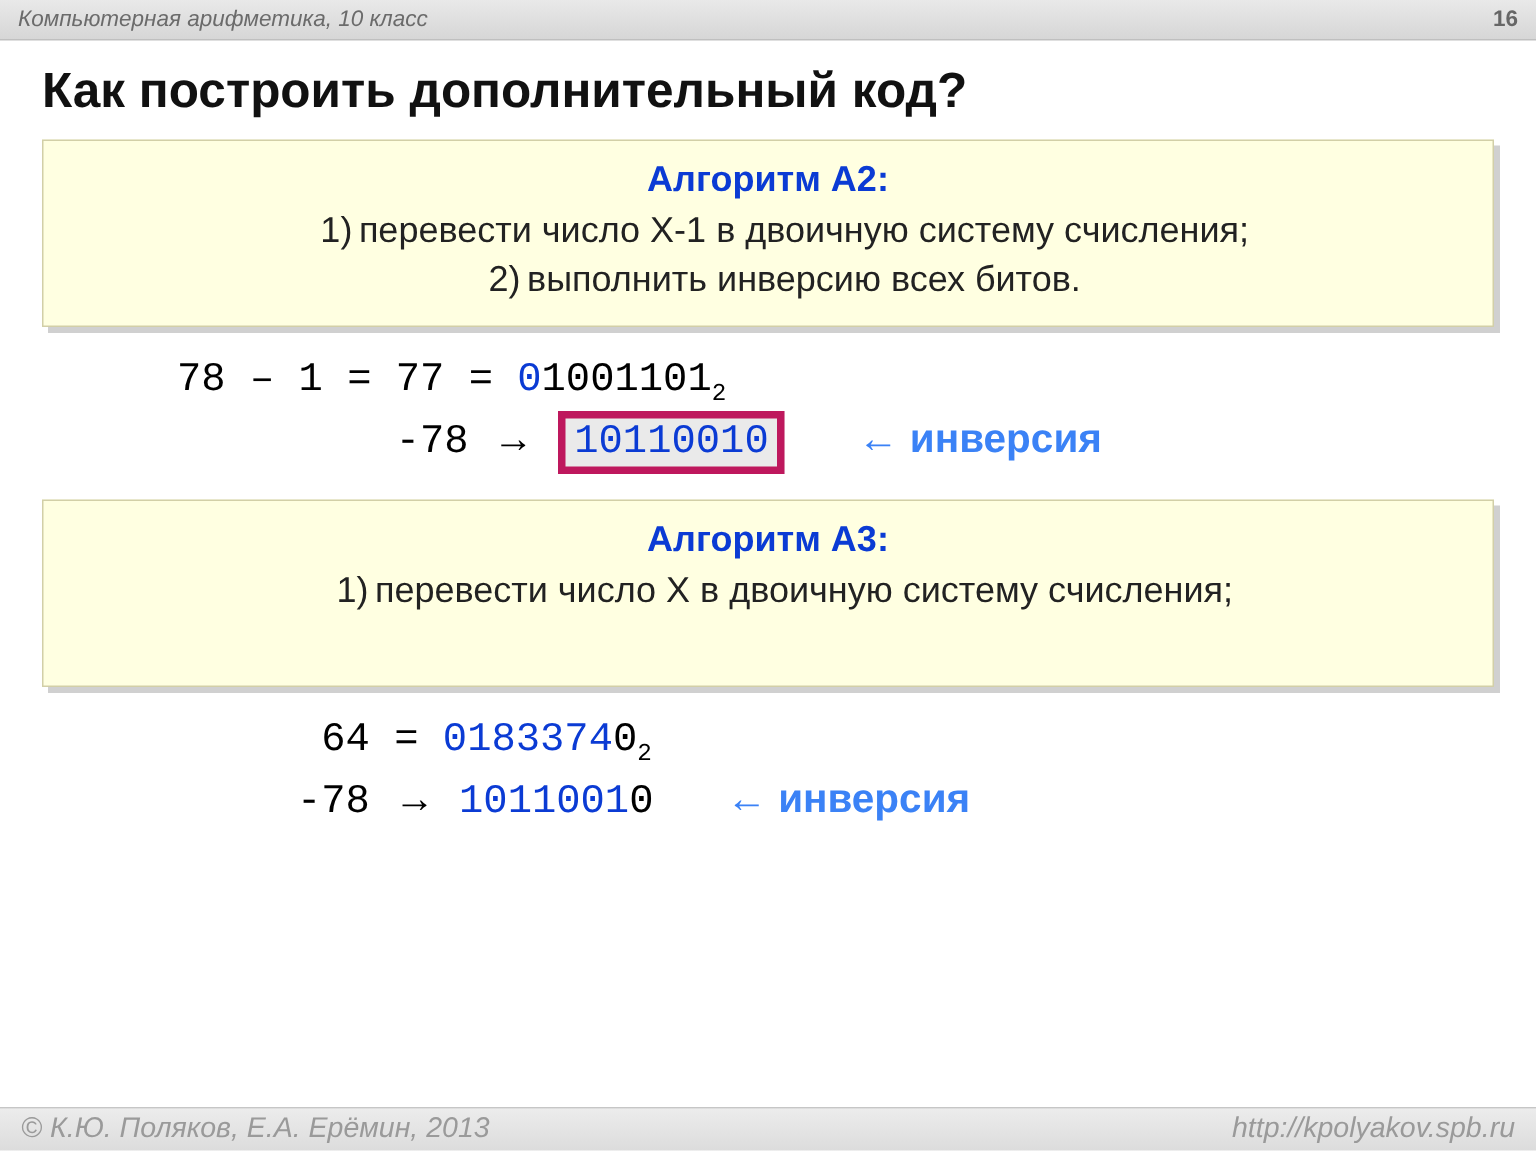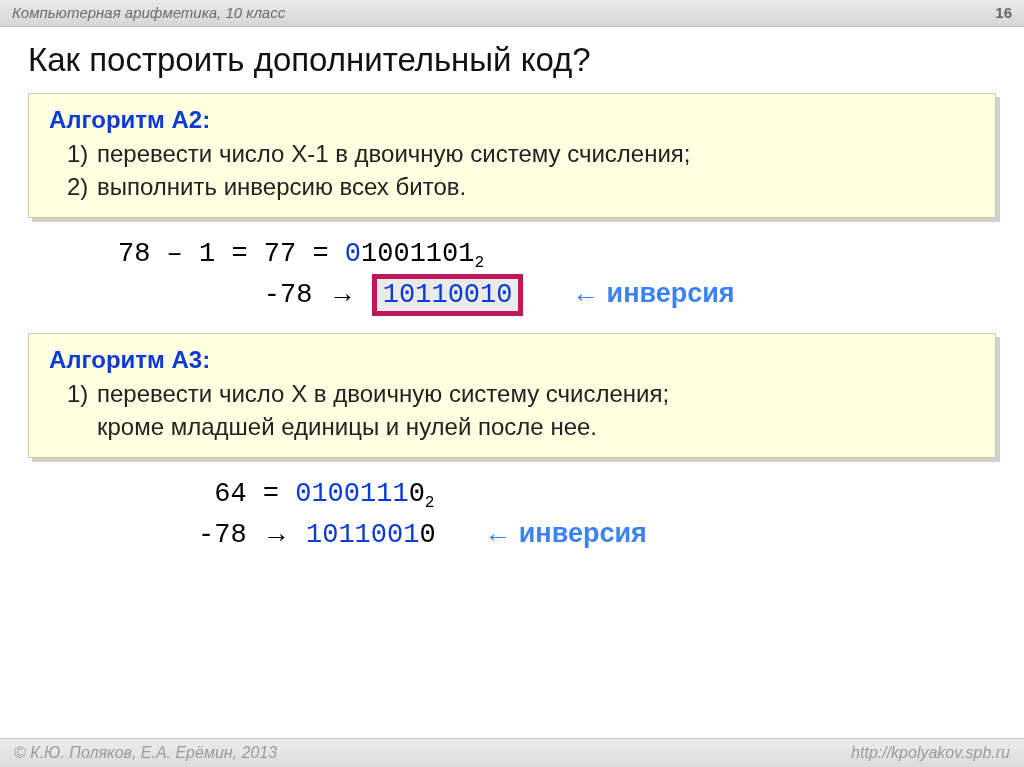--- a/index.html
+++ b/index.html
@@ -23,32 +23,33 @@
     font-size: 15px;
     display: flex;
     justify-content: space-between;
   }
   .topbar .pagenum { font-style: normal; font-weight: bold; color:#666; }
   .content {
     padding: 10px 28px 0 28px;
   }
   h1.title {
     margin: 4px 0 14px 0;
-    font-weight: normal;
+    font-weight: bold;
     font-size: 33px;
     color: #111;
   }
   .algo-box {
     background: #ffffe1;
     border: 1px solid #d2cfa7;
     box-shadow: 4px 4px 0 #d0d0d0;
     padding: 10px 20px 14px 20px;
     margin: 0 0 18px 0;
     font-size: 24px;
     line-height: 1.35;
+    text-align: center;
   }
   .algo-box .hdr {
     color: #0b3bd4;
     font-weight: bold;
     margin-bottom: 2px;
   }
   .algo-row { padding-left: 18px; }
   .algo-num { display:inline-block; width: 30px; }
   .eqblock {
     font-family: "Courier New", monospace;
@@ -67,21 +68,21 @@
   }
   sub { font-size: 60%; vertical-align: sub; }
   .footer {
     position: absolute;
     left: 0; right: 0; bottom: 0;
     height: 28px;
     line-height: 28px;
     padding: 0 14px;
     font-style: italic;
     color: #9a9a9a;
-    font-size: 16px;
+    font-size: 19px;
     background: linear-gradient(#ececec, #dcdcdc);
     border-top: 1px solid #c6c6c6;
     display: flex;
     justify-content: space-between;
   }
   .ital-var { }
   .arrowglyph { font-family: Arial, Helvetica, sans-serif; }
 </style>
 </head>
 <body>
@@ -109,26 +110,26 @@
     <div class="row"><span>78 – 1 = 77 = </span><span class="blue">0</span><span>1001101</span><sub>2</sub></div>
     <div class="row"><span>         </span><span>-78 </span><span class="arrowglyph">→</span><span> </span><span class="hl blue">10110010</span><span>   </span><span class="red"><span class="arrowglyph">←</span><span> инверсия</span></span></div>
   </div>
 
   <div class="algo-box">
     <div class="hdr">Алгоритм A3:</div>
     <div class="algo-row">
       <span class="algo-num">1)</span><span>перевести число </span><span class="ital-var">X</span><span> в двоичную систему счисления;</span>
     </div>
     <div class="algo-row">
-      <span class="algo-num">&nbsp;</span><span>кроме младшей единицы и нулей после нее.</span>
+      <span class="algo-num">&nbsp;</span>
     </div>
   </div>
 
   <div class="eqblock" style="margin-left:170px;">
-    <div class="row"><span> 64 = </span><span class="blue">0100111</span><span>0</span><sub>2</sub></div>
+    <div class="row"><span> 64 = </span><span class="blue">0183374</span><span>0</span><sub>2</sub></div>
     <div class="row"><span>-78 </span><span class="arrowglyph">→</span><span> </span><span class="blue">1011001</span><span>0</span><span>   </span><span class="red"><span class="arrowglyph">←</span><span> инверсия</span></span></div>
   </div>
 
 </div>
 
 <div class="footer">
   <span>© К.Ю. Поляков, Е.А. Ерёмин, 2013</span>
   <span>http://kpolyakov.spb.ru</span>
 </div>
 

